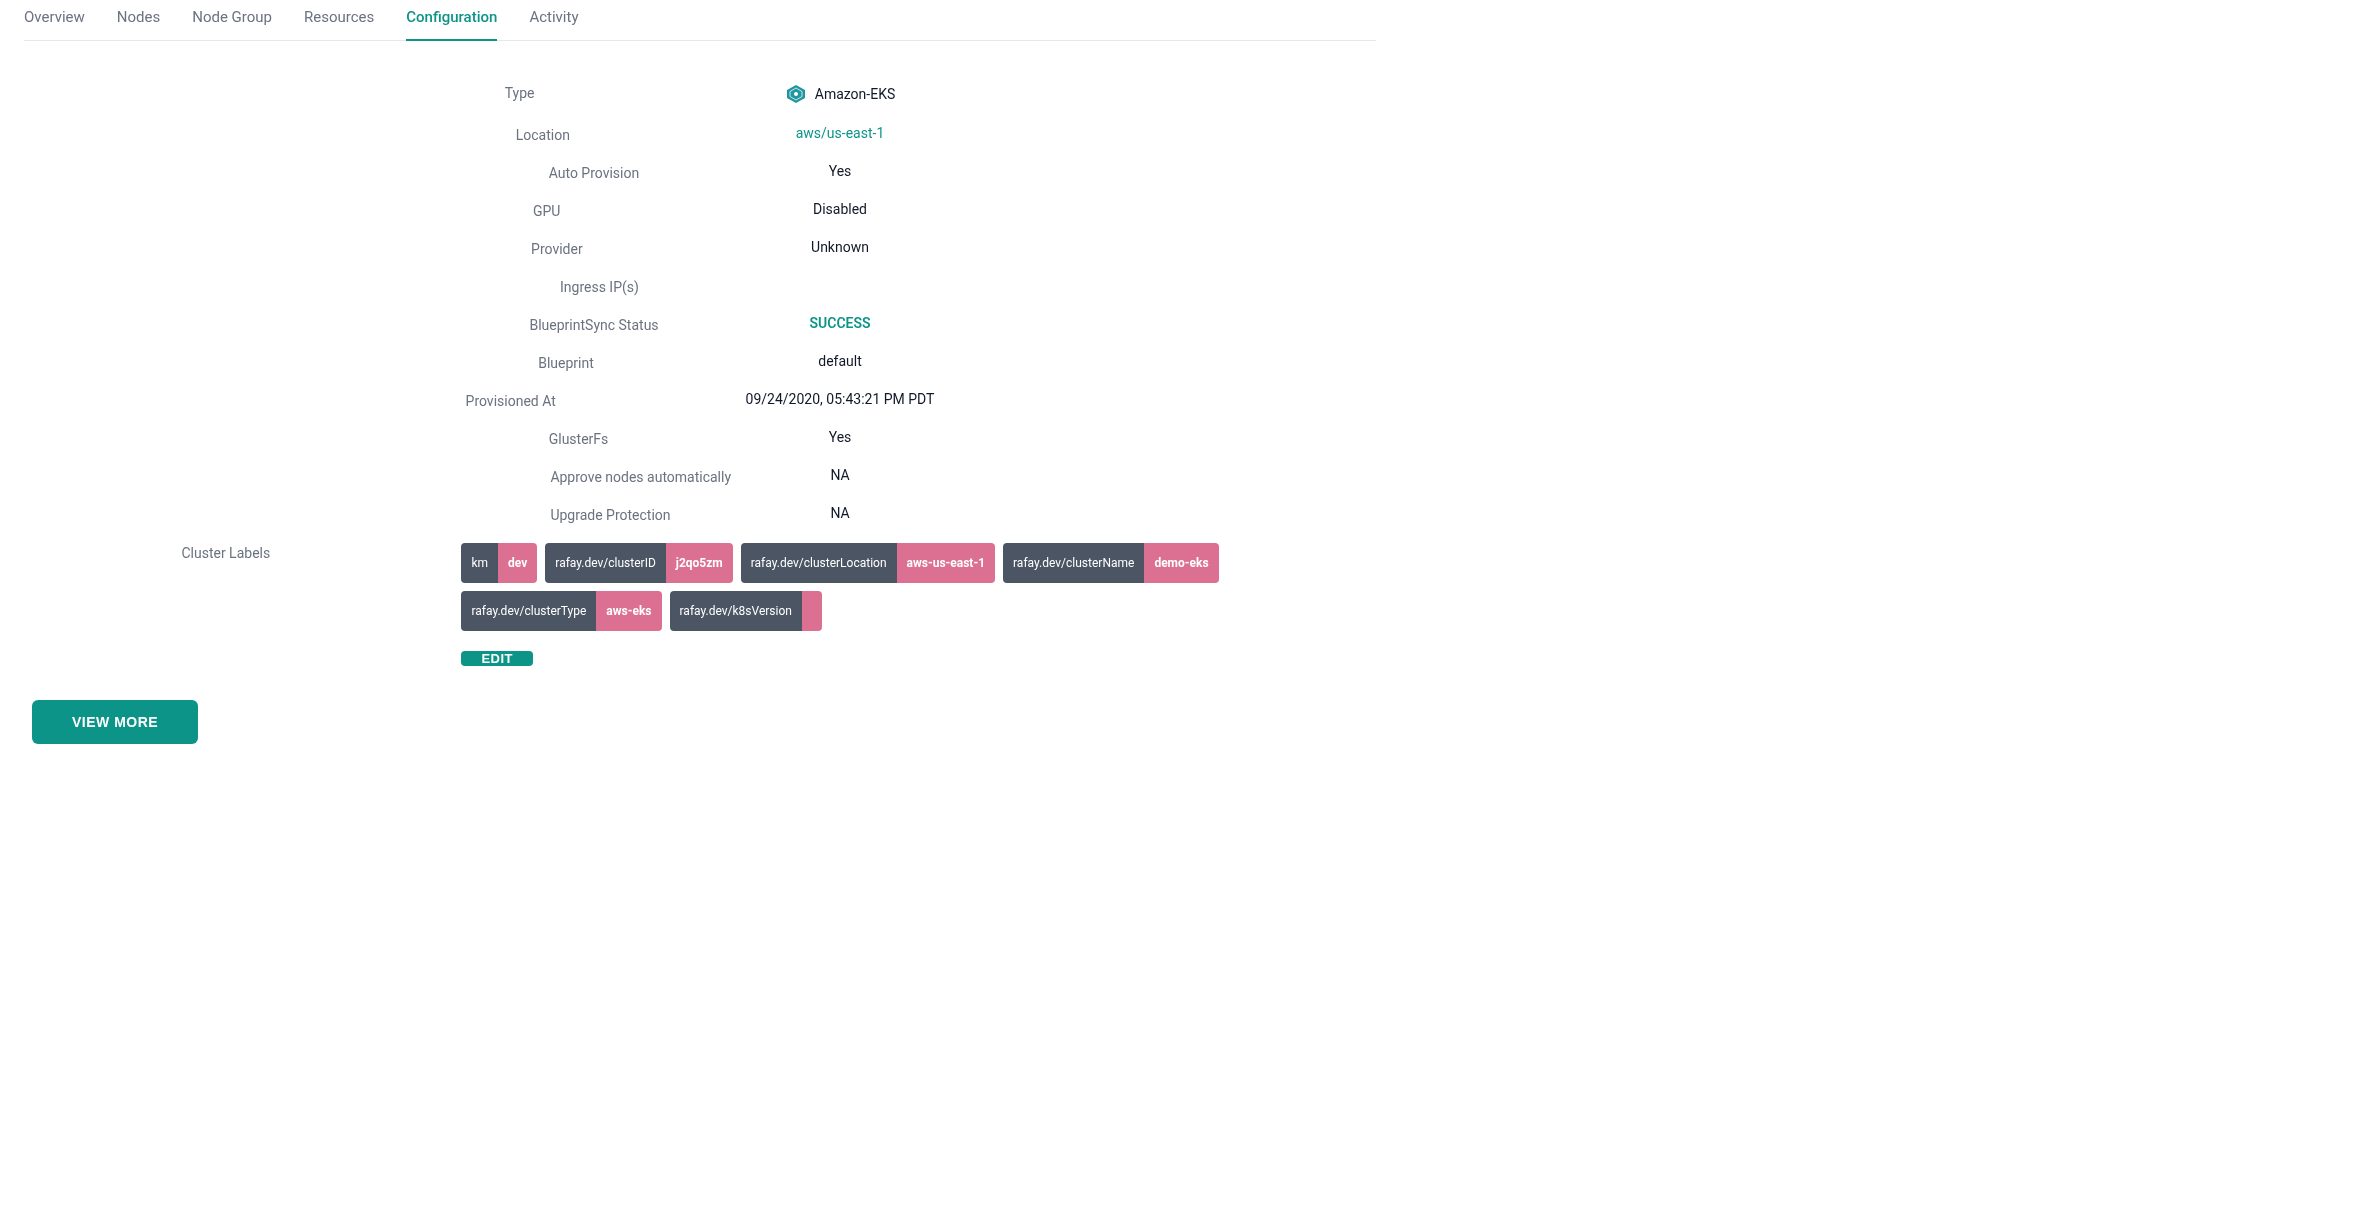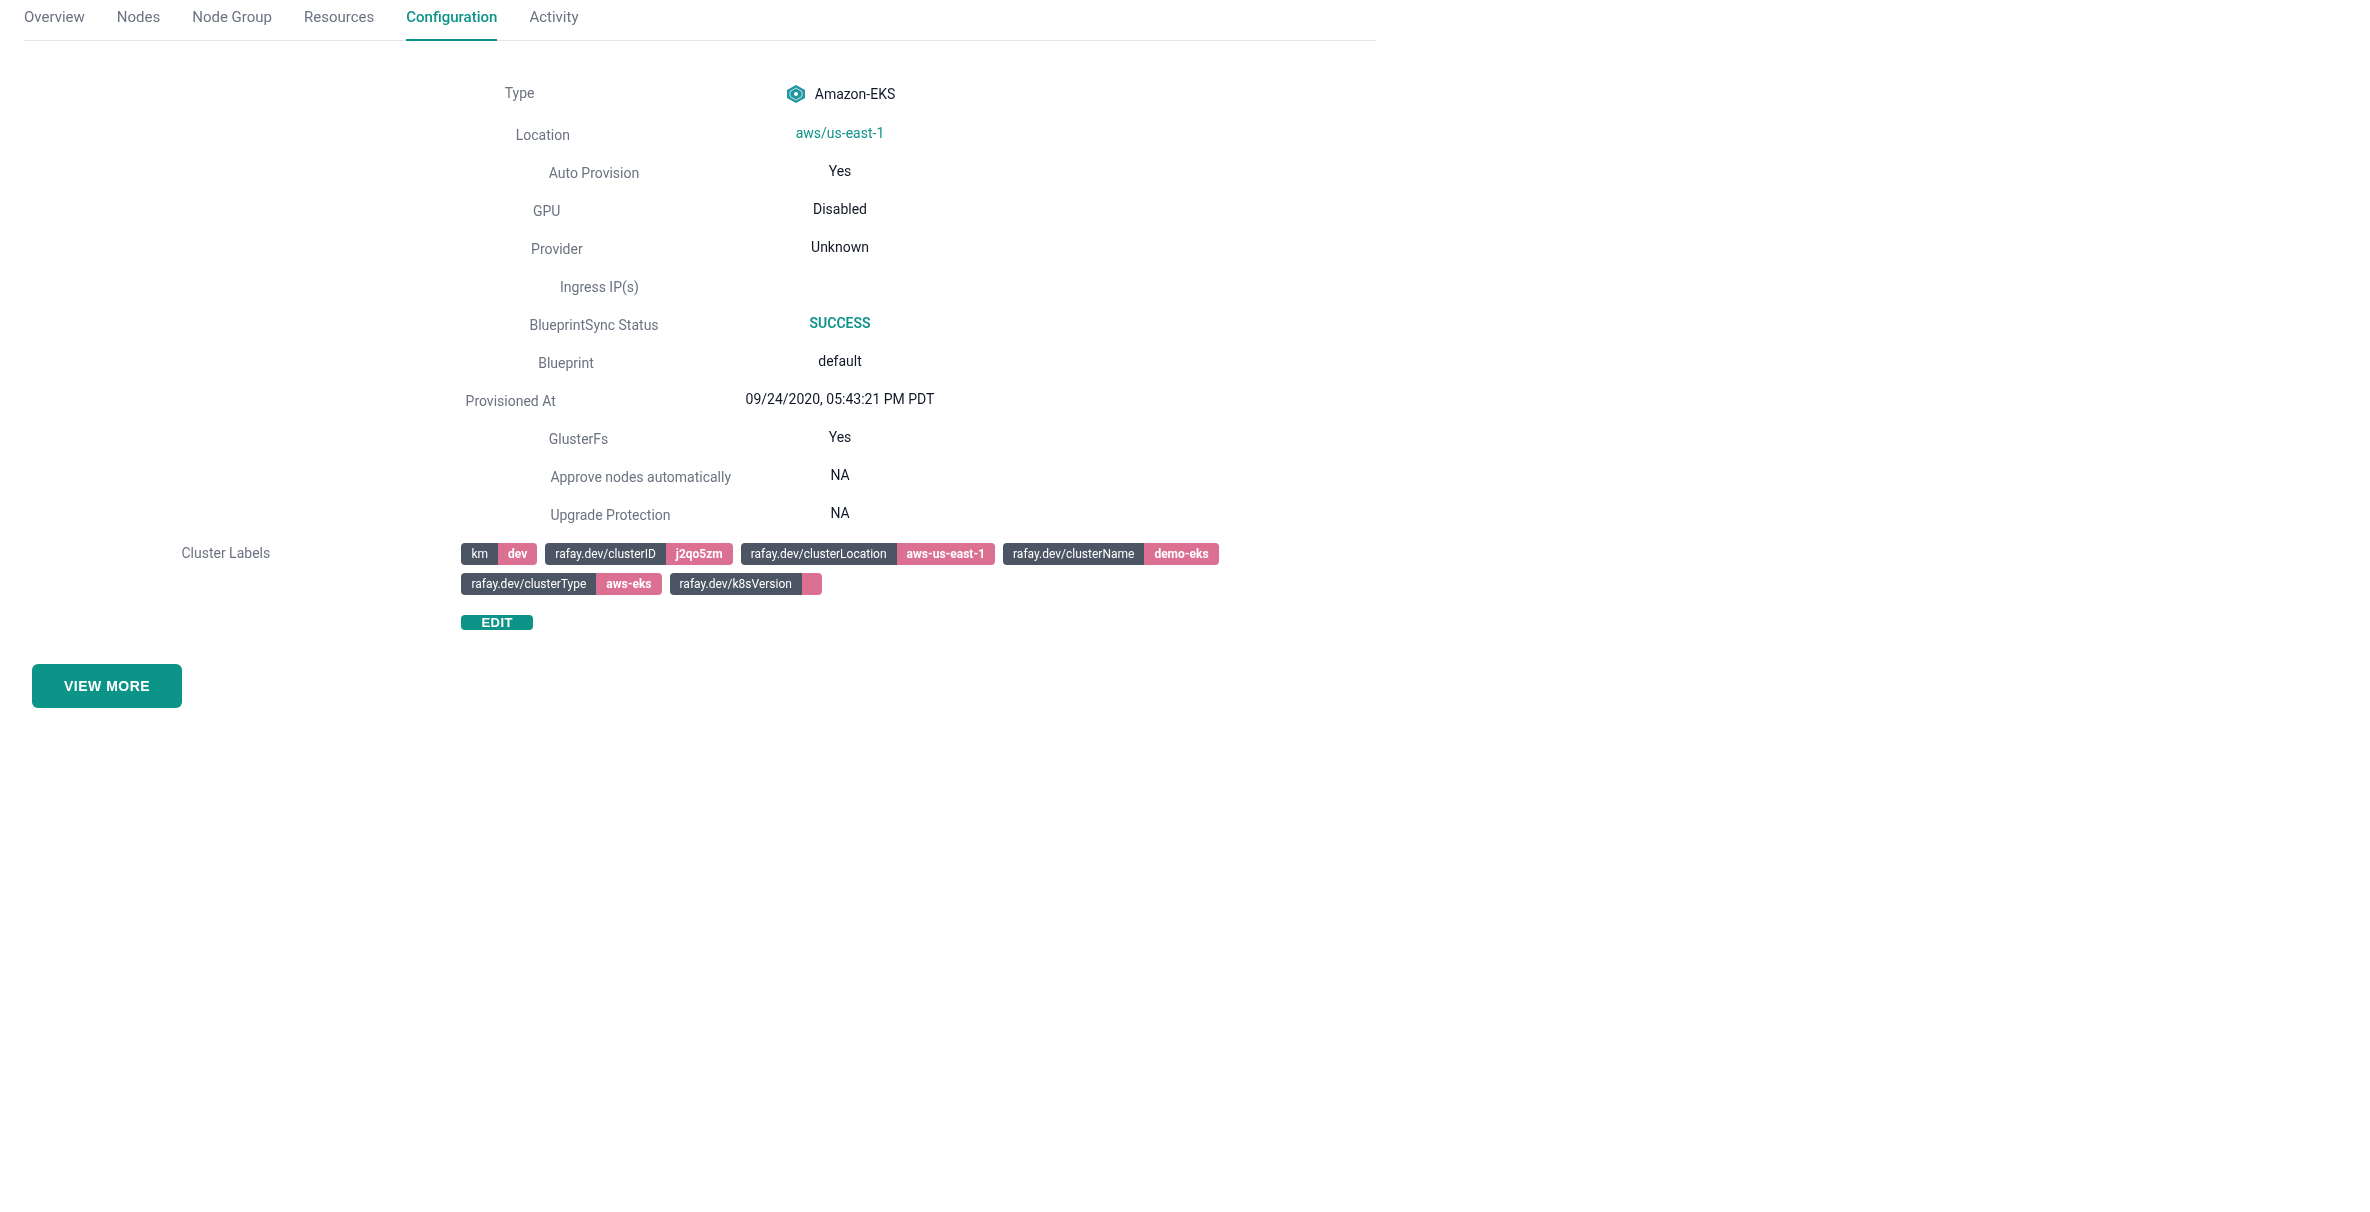--- a/index.html
+++ b/index.html
@@ -88,21 +88,21 @@
       display: inline-flex;
       align-items: center;
       justify-content: center;
     }
     .label-tag {
       display: inline-flex;
       align-items: center;
       border-radius: 4px;
       overflow: hidden;
       font-size: 12px;
-      height: 22px;
+      height: 40px;
     }
     .label-tag .tag-key {
       background: #4b5563;
       color: #fff;
       padding: 0 10px;
       height: 100%;
       display: flex;
       align-items: center;
     }
     .label-tag .tag-val {
@@ -131,21 +131,21 @@
       cursor: pointer;
       letter-spacing: 0.5px;
       margin-top: 12px;
     }
 
     
     .view-more-button {
       background: #0d9488;
       color: #fff;
       border: none;
-      padding: 14px 32px;
+      padding: 14px 40px;
       border-radius: 6px;
       font-size: 14px;
       font-weight: 700;
       cursor: pointer;
       letter-spacing: 0.5px;
       margin-top: 24px;
     }
     .labels-line {
       display: flex;
       flex-wrap: wrap;

